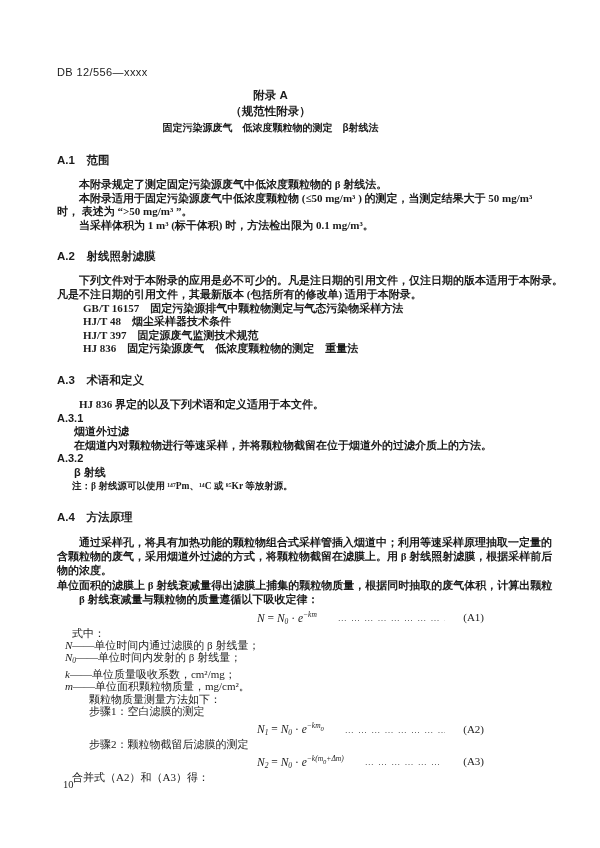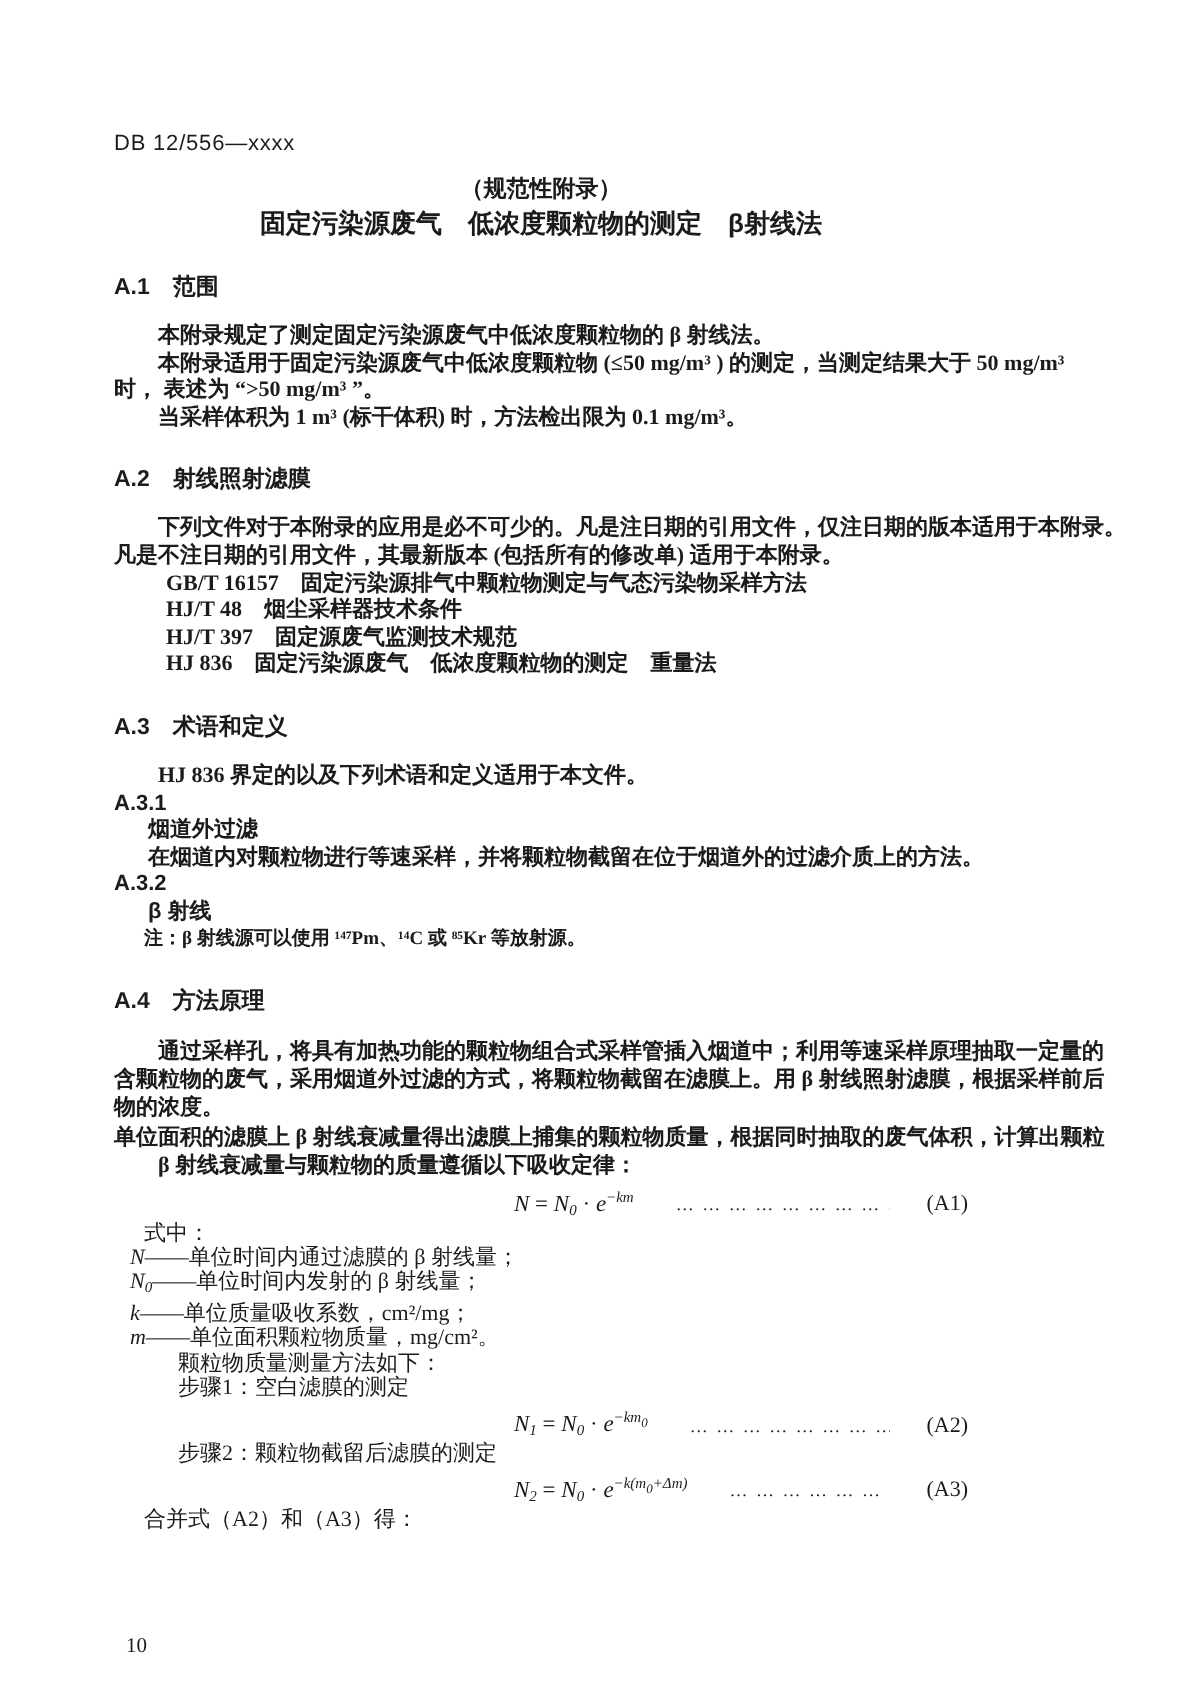--- a/index.html
+++ b/index.html
@@ -17,21 +17,21 @@
   .doc-header {
     font-family: "Liberation Sans", "DejaVu Sans", sans-serif;
     font-size: 11px; line-height: 12px; letter-spacing: 0.4px;
     margin-bottom: 9px; font-weight: 500;
   }
   .title-block { text-align: center; }
   .t-line {
     font-family: "Liberation Sans", "DejaVu Sans", sans-serif;
     font-weight: bold; font-size: 11.5px; line-height: 16px;
   }
-  .t-line.big { font-size: 13px; line-height: 17px; }
+  .t-line.big { font-size: 10px; line-height: 17px; }
   .h2 {
     font-family: "Liberation Sans", "DejaVu Sans", sans-serif;
     font-weight: bold; font-size: 11.5px; line-height: 14px;
     margin: 17px 0 11px 0; white-space: nowrap;
   }
   .h2.first { margin-top: 17px; }
   .ln { font-size: 11px; line-height: 13.6px; white-space: nowrap; font-weight: bold; }
   .a4 .ln { line-height: 14.4px; }
   .ind { text-indent: 22px; }
   .j { text-align: justify; text-align-last: justify; }
@@ -54,32 +54,33 @@
     flex: 1 1 auto; overflow: hidden; white-space: nowrap;
     font-size: 9px; letter-spacing: 1px; padding: 0 3px; color: #222;
   }
   .flabel { flex: 0 0 auto; font-size: 11px; }
   .seg-n { font-style: normal; }
   .seg-i { font-style: italic; }
   .seg-sub { font-style: italic; font-size: 7.5px; vertical-align: -2px; }
   .seg-sup { font-style: italic; font-size: 7.5px; vertical-align: 4.5px; }
   .seg-supsub { font-style: italic; font-size: 6.5px; vertical-align: 2px; }
   .page-footer {
-    position: absolute; left: 63px; top: 818px;
+    position: absolute; left: 63px; top: 779px;
     font-size: 10.5px;
   }
 </style>
 </head>
 <body>
 
 <div class="page">
 
   <div class="doc-header">DB 12/556—xxxx</div>
 
   <div class="title-block">
+    <div class="t-line">附录 A</div>
     <div class="t-line">（规范性附录）</div>
     <div class="t-line big">固定污染源废气　低浓度颗粒物的测定　β射线法</div>
   </div>
 
   <div class="h2 first">A.1　范围</div>
   <div class="ln ind">本附录规定了测定固定污染源废气中低浓度颗粒物的 β 射线法。</div>
   <div class="ln ind j">本附录适用于固定污染源废气中低浓度颗粒物 (≤50 mg/m³ ) 的测定，当测定结果大于 50 mg/m³</div>
   <div class="ln">时， 表述为 “&gt;50 mg/m³ ”。</div>
   <div class="ln ind">当采样体积为 1 m³ (标干体积) 时，方法检出限为 0.1 mg/m³。</div>
 

